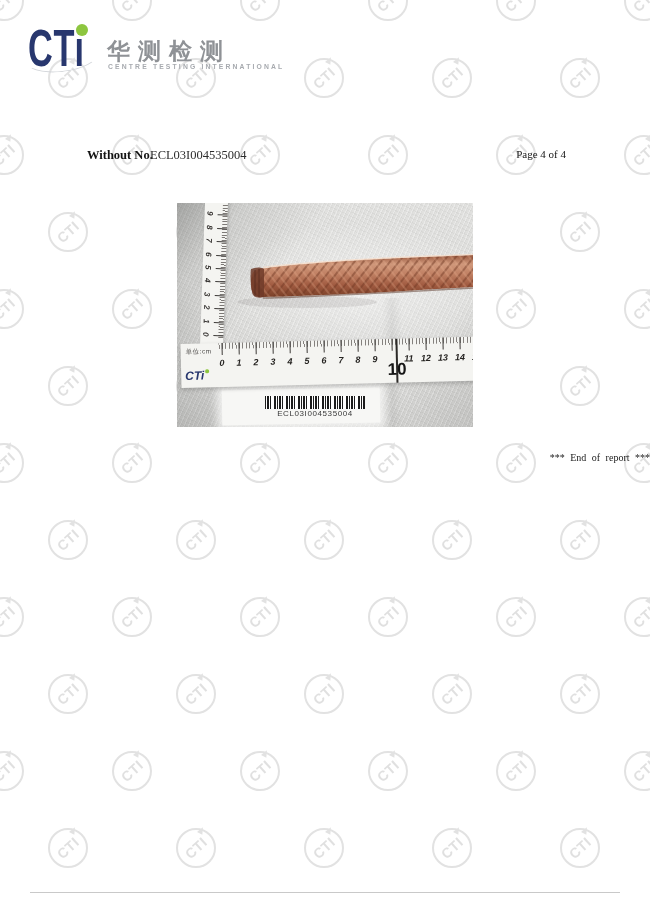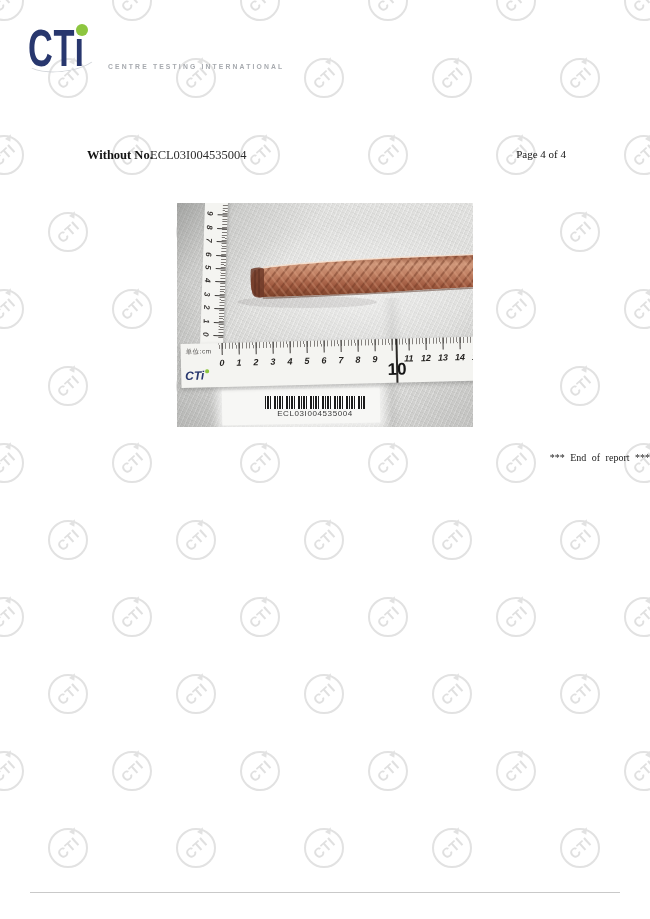--- a/index.html
+++ b/index.html
@@ -297,20 +297,21 @@
         <span>CTI</span>
       </div>
       <div class="wm" style="left: 560px; top: 828px;">
         <span>CTI</span>
       </div>
     </div>
 
   <div class="fg logo-arc"></div>
   <div class="fg logo-word"><span>CT</span><span>i</span></div>
   <div class="fg logo-dot"></div>
+  <div class="fg logo-cn">华测检测</div>
   <div class="fg logo-sub">CENTRE TESTING INTERNATIONAL</div>
 
   <div class="fg rep-label">Without No.</div>
   <div class="fg rep-num">ECL03I004535004</div>
   <div class="fg rep-page">Page 4 of 4</div>
 
   <div class="fg photo">
     <div class="ph ph-shade-tl"></div>
     <div class="ph ph-shade-bl"></div>
     <div class="ph ph-shade-br"></div>

